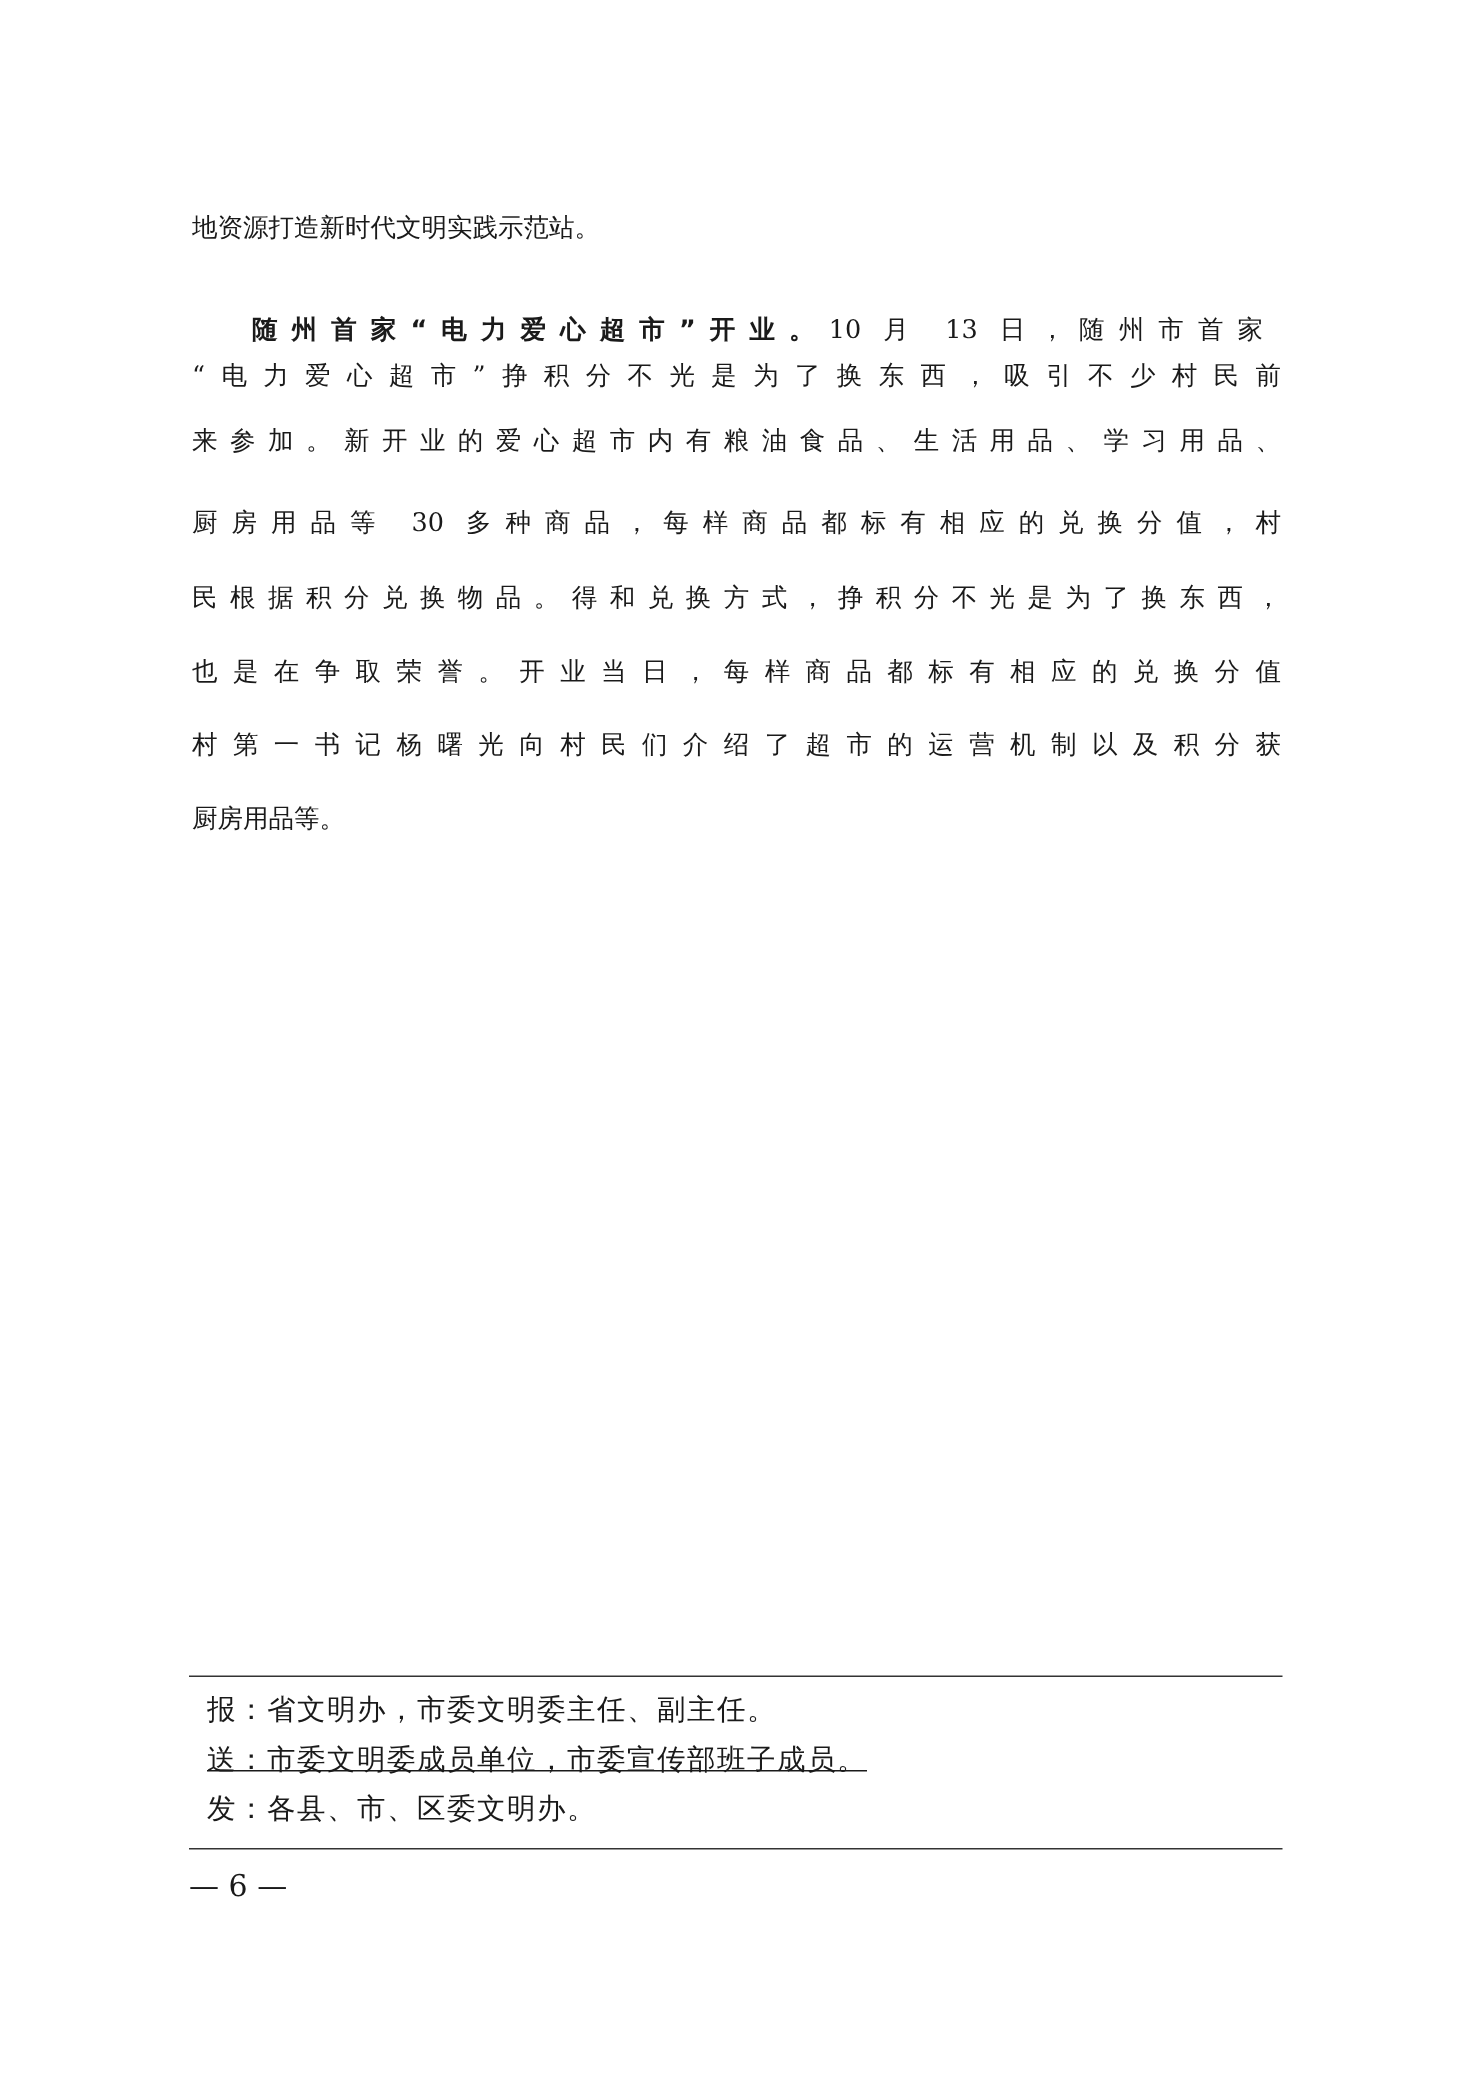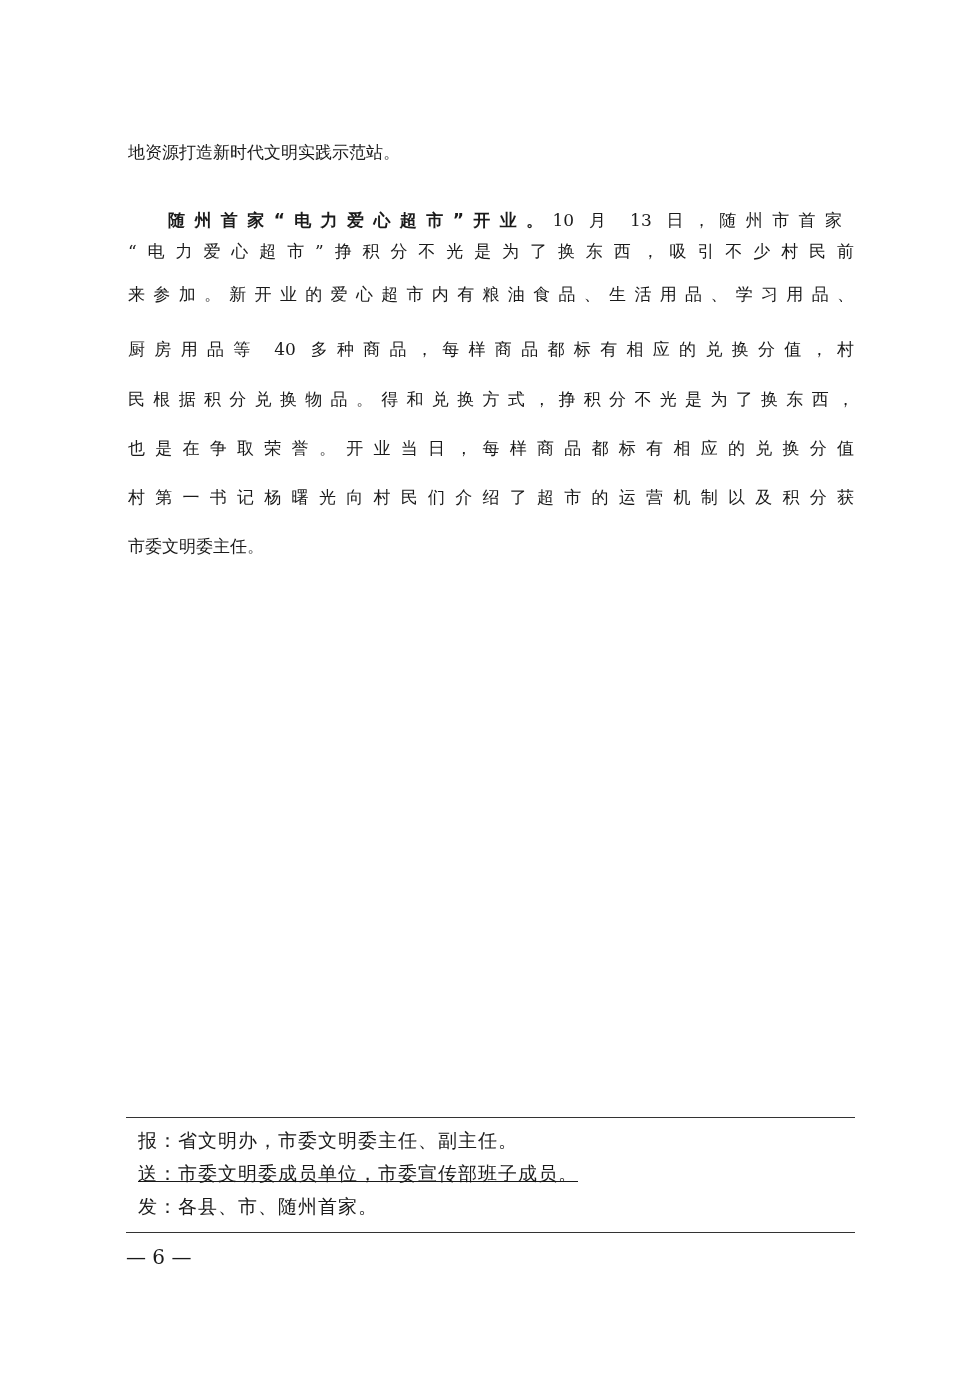--- a/index.html
+++ b/index.html
@@ -20,26 +20,26 @@
 <div>
 
   <div class="line last" style="top:136px;">地资源打造新时代文明实践示范站。</div>
 
   <div class="line" style="top:185px; left:168px; width:674px;margin-top:19px;">
     <span class="b">随州首家“电力爱心超市”开业。</span><span>10 月 13 日，随州市首家</span>
   </div>
 
   <div class="line" style="top:235px;">“电力爱心超市”挣积分不光是为了换东西，吸引不少村民前</div>
   <div class="line" style="top:278px;">来参加。新开业的爱心超市内有粮油食品、生活用品、学习用品、</div>
-  <div class="line" style="top:333px;">厨房用品等 40 多种商品，每样商品都标有相应的兑换分值，村</div>
+  <div class="line" style="top:333px;">厨房用品等 30 多种商品，每样商品都标有相应的兑换分值，村</div>
   <div class="line" style="top:383px;">民根据积分兑换物品。得和兑换方式，挣积分不光是为了换东西，</div>
   <div class="line" style="top:432px;">也是在争取荣誉。开业当日，每样商品都标有相应的兑换分值</div>
   <div class="line" style="top:481px;">村第一书记杨曙光向村民们介绍了超市的运营机制以及积分获</div>
-  <div class="line last" style="top:530px;">市委文明委主任。</div>
+  <div class="line last" style="top:530px;">厨房用品等。</div>
 
   <div class="rule" style="top:1117px;"></div>
   <div class="foot" style="top:1126px;">报：省文明办，市委文明委主任、副主任。</div>
   <div class="foot" style="top:1159px;text-decoration:underline;">送：市委文明委成员单位，市委宣传部班子成员。</div>
-  <div class="foot" style="top:1192px;">发：各县、市、随州首家。</div>
+  <div class="foot" style="top:1192px;">发：各县、市、区委文明办。</div>
   <div class="rule" style="top:1232px;"></div>
 
   <div class="pageno">— 6 —</div>
 </div>
 
 </body></html>

